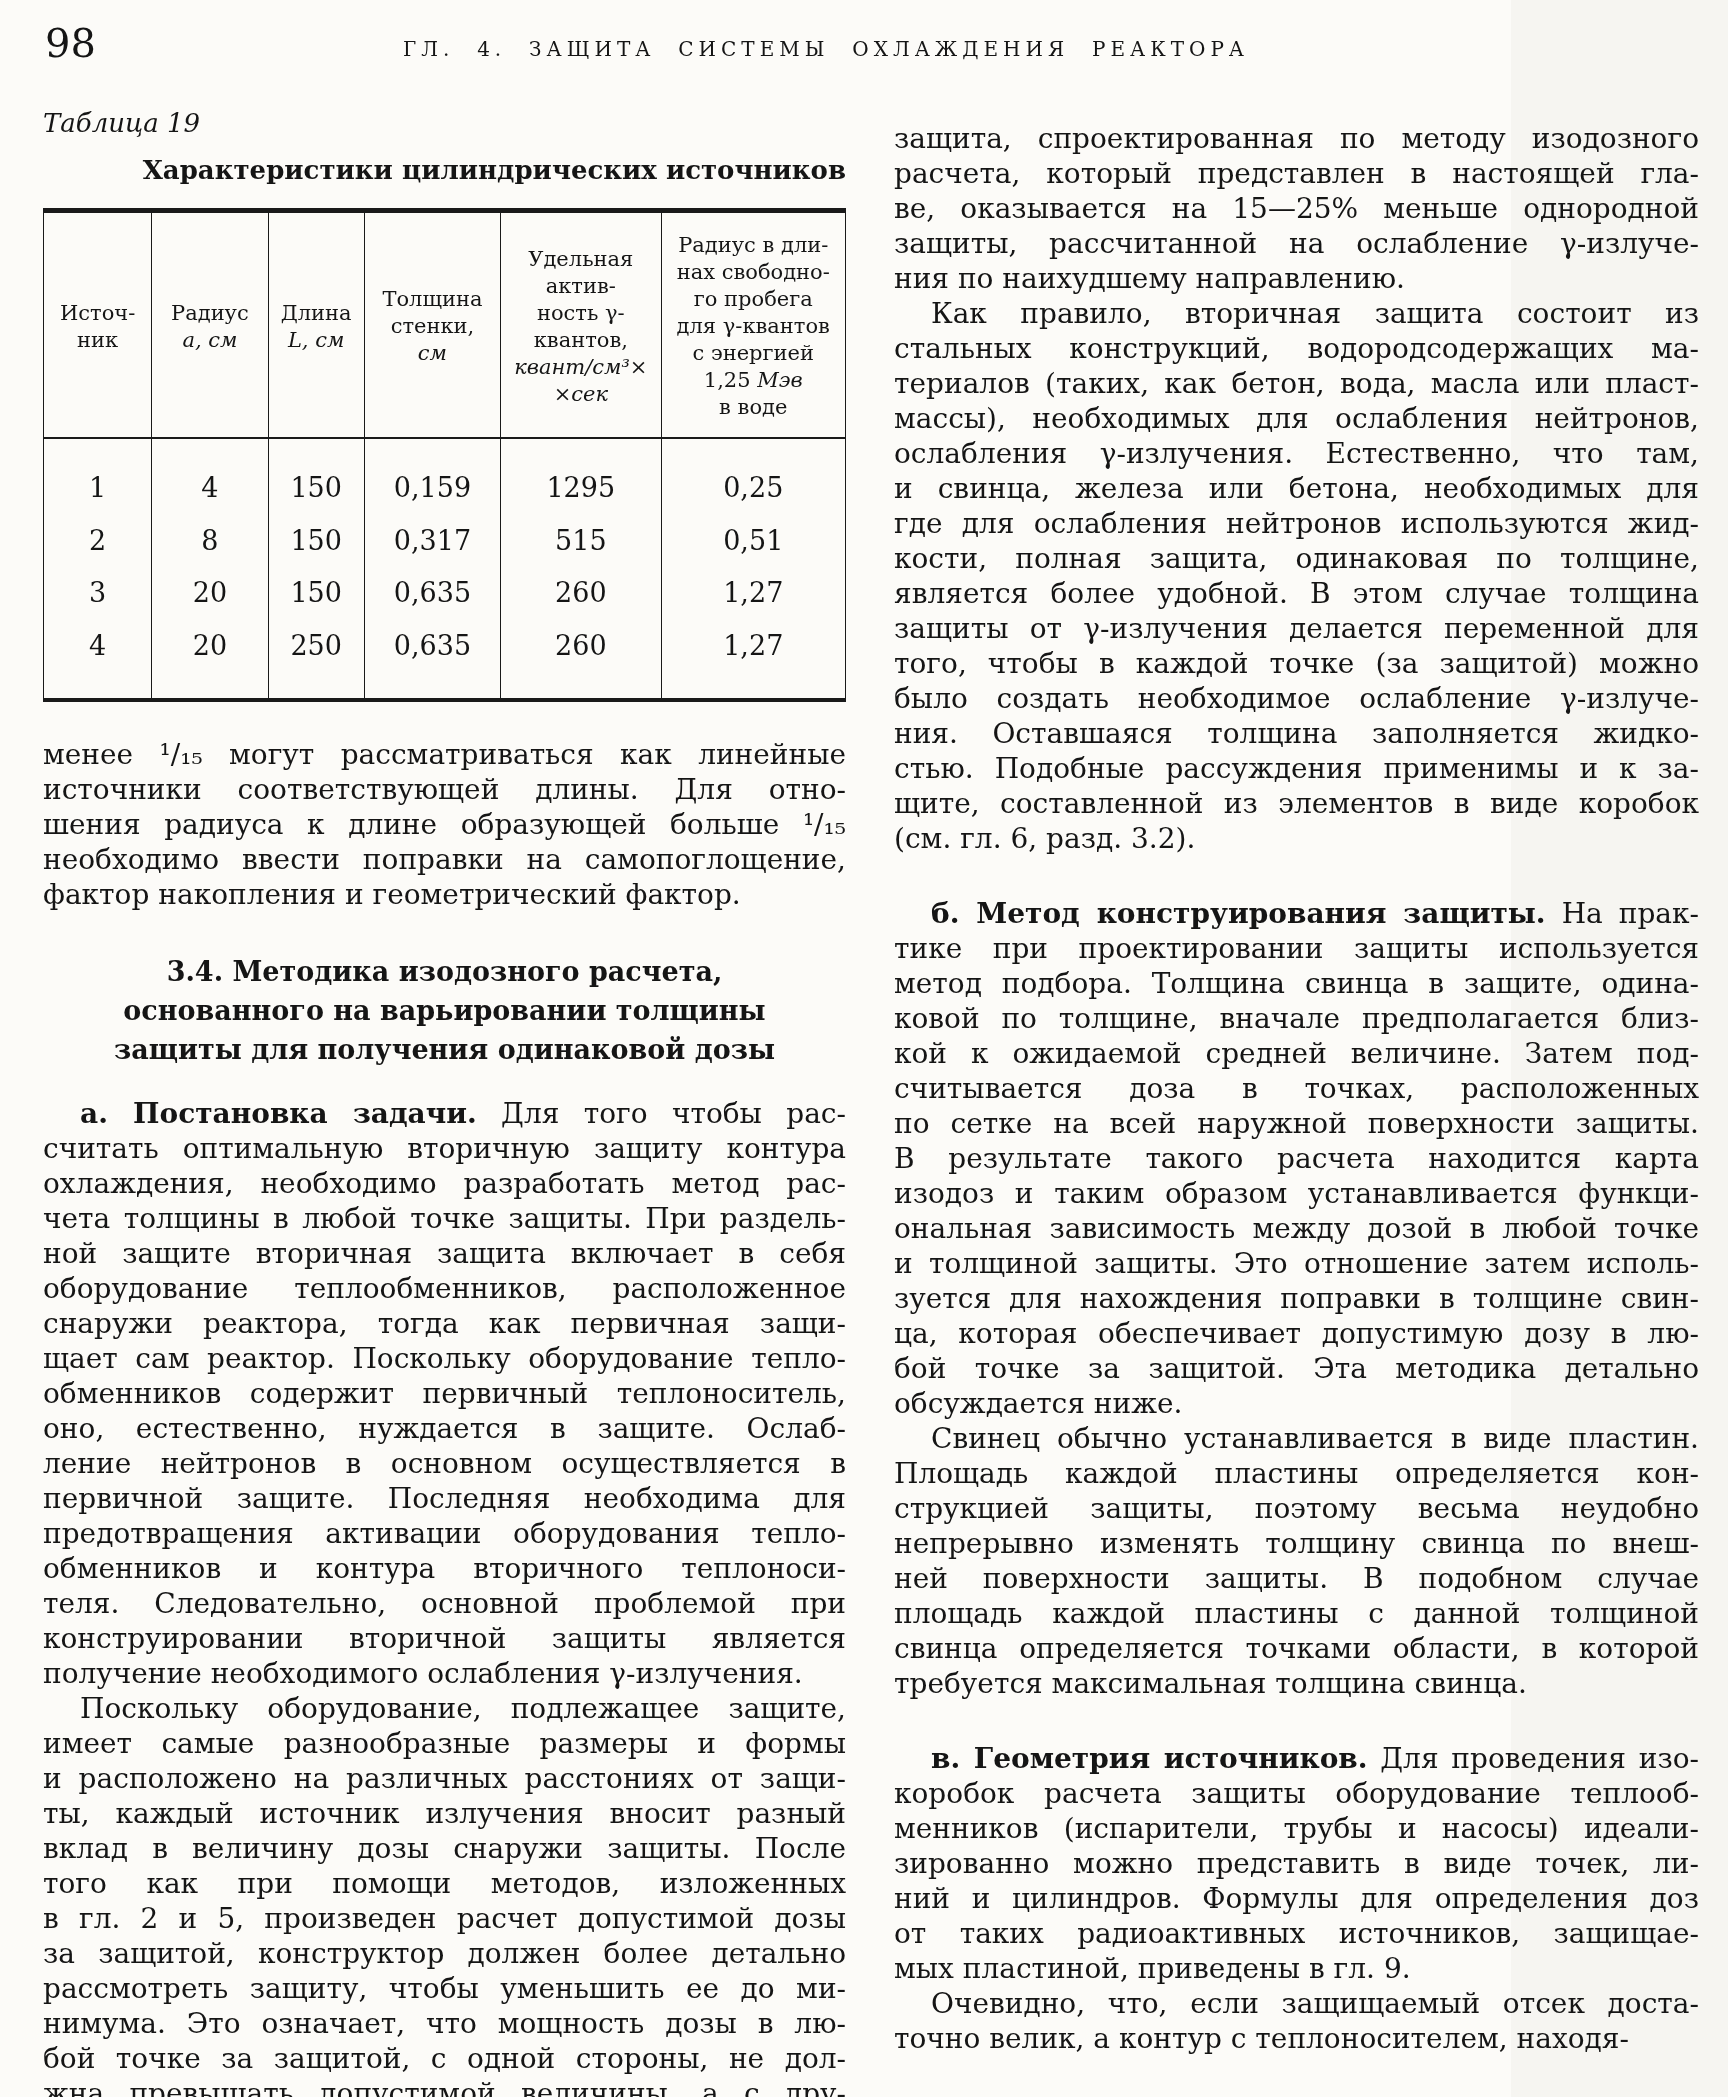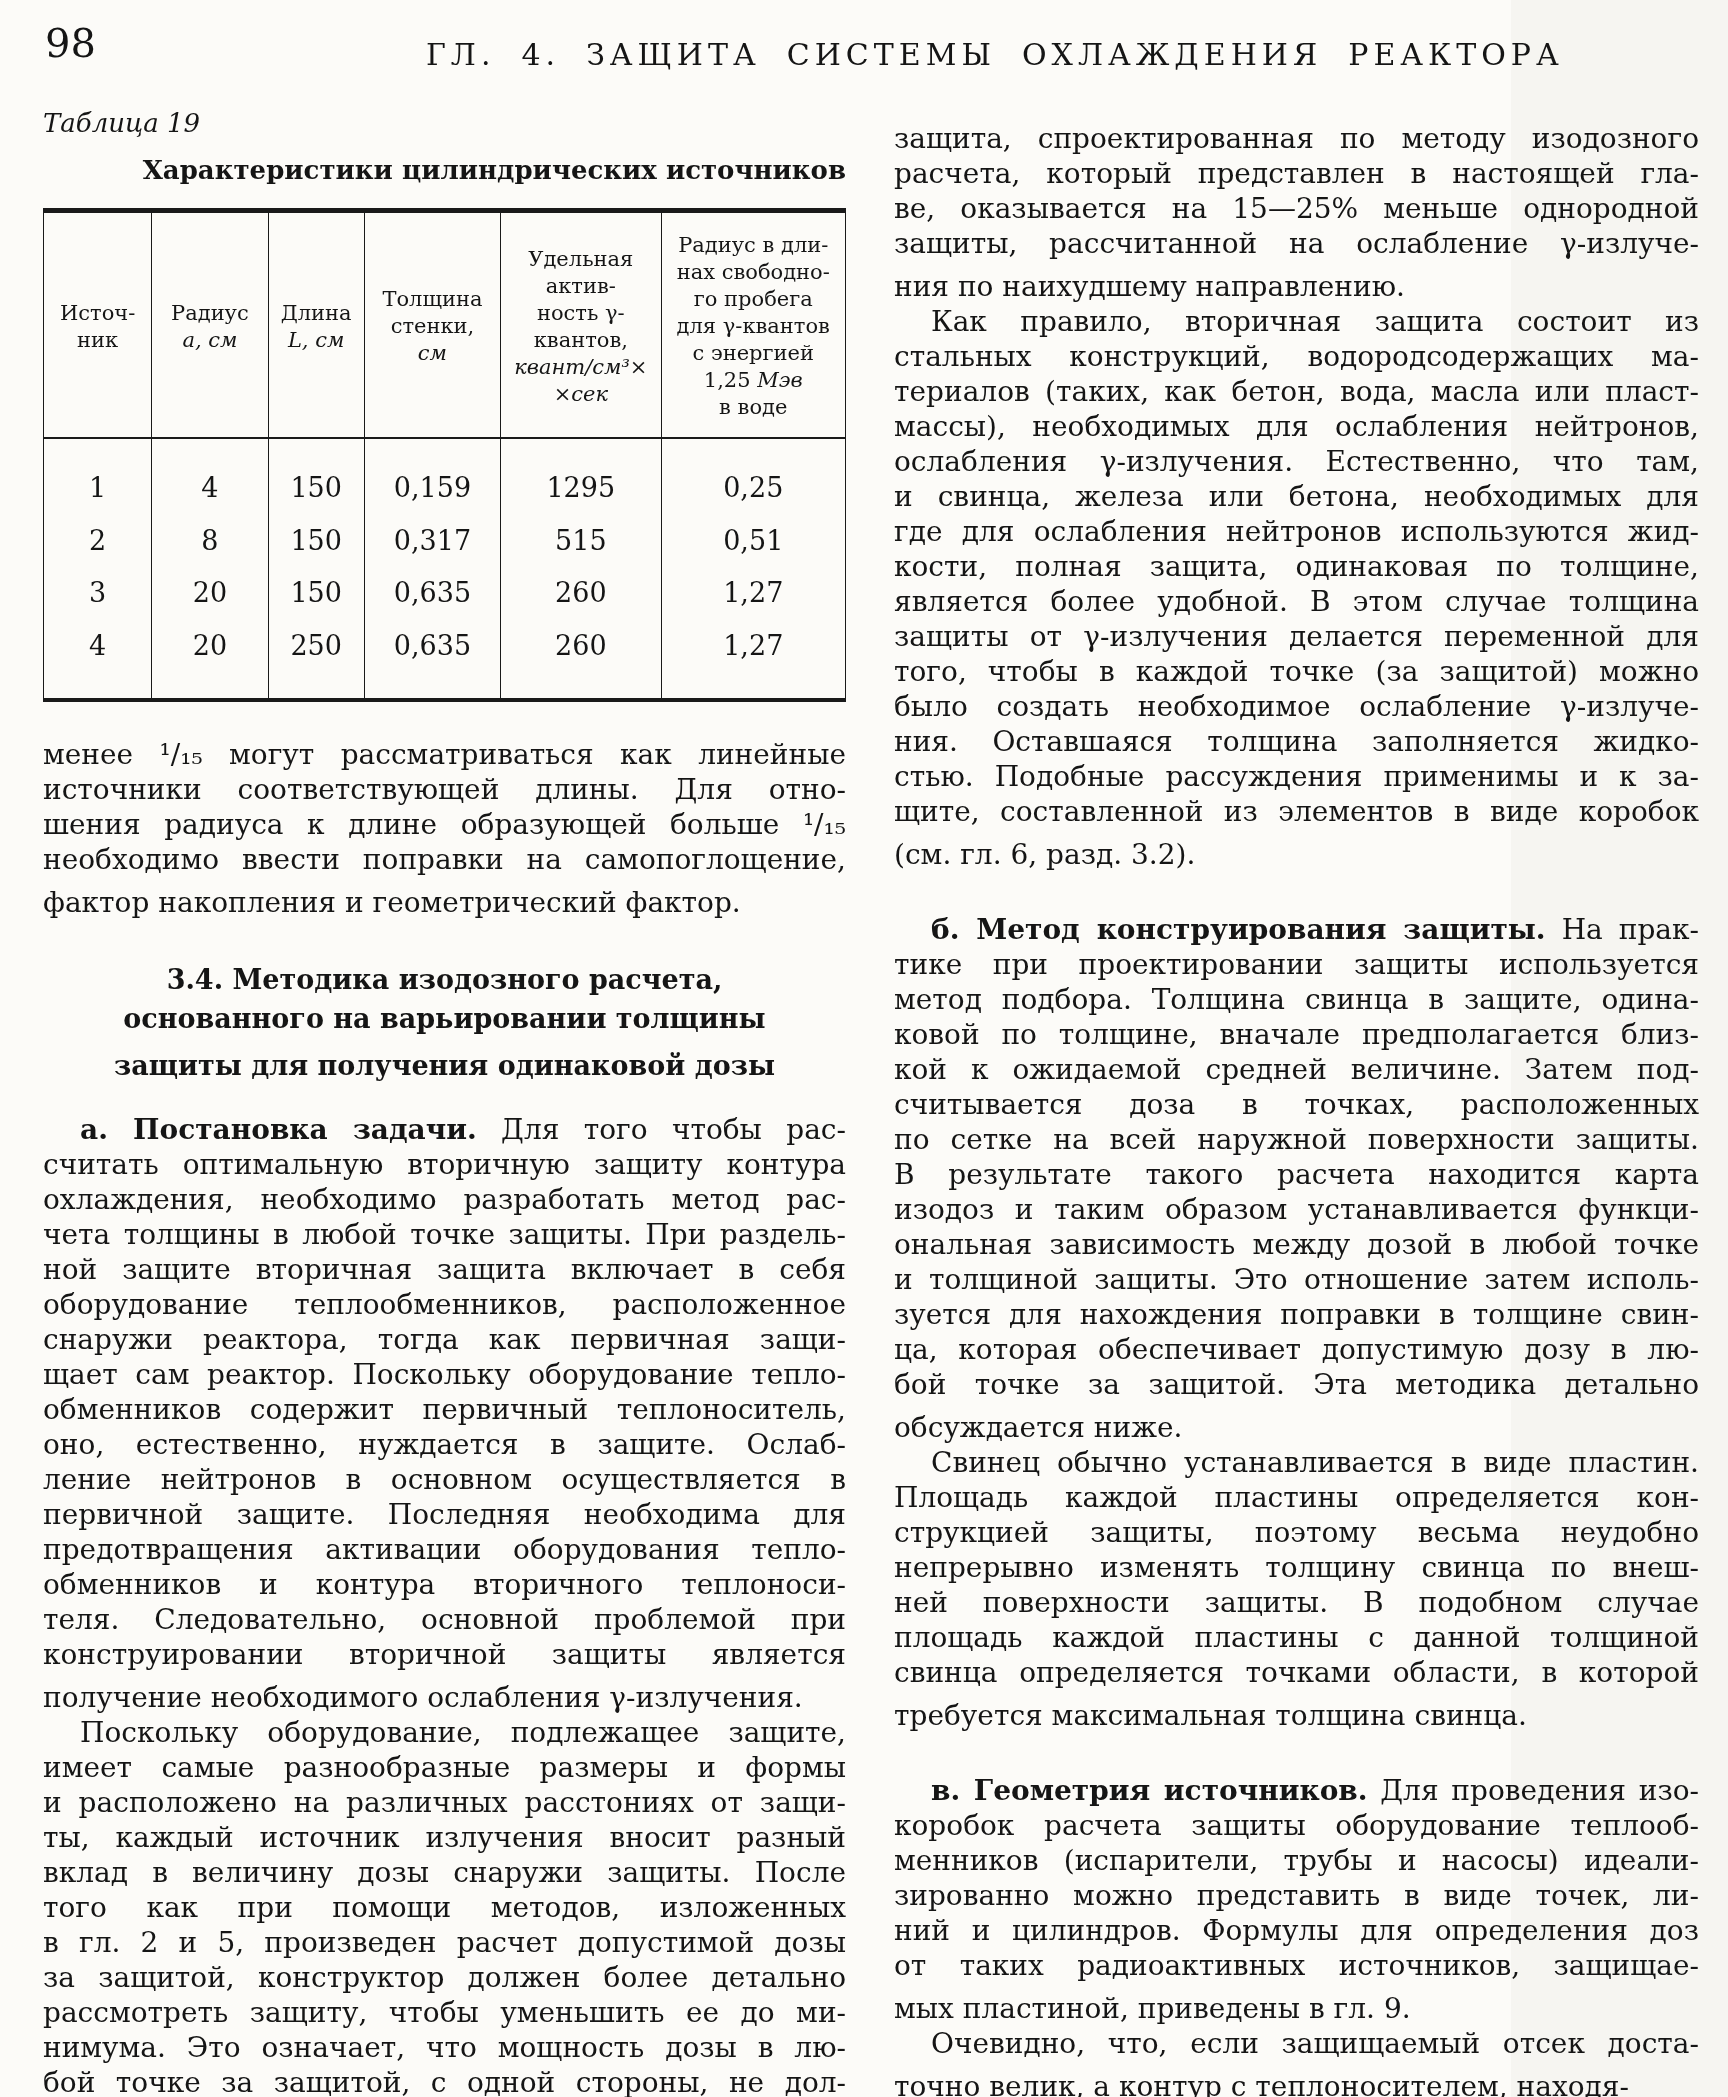--- a/index.html
+++ b/index.html
@@ -7,22 +7,22 @@
     width:1728px; height:2097px;
     background:#f6f5f1;
     font-family:"DejaVu Serif","Liberation Serif",serif;
     color:#151515;
     overflow:hidden;
   }
   #page { position:relative; width:1511px; height:2097px; background:#fcfbf8; }
 
   .page-number { position:absolute; left:45px; top:20px; font-size:40px; }
   .running-head {
-    position:absolute; left:426px; top:37px; width:763px;
-    text-align:center; font-size:30px; letter-spacing:5px; word-spacing:11.5px;
+    position:absolute; left:403px; top:37px; width:763px;
+    text-align:center; font-size:20px; letter-spacing:5px; word-spacing:11.5px;
     white-space:nowrap;
   }
 
   .col { position:absolute; }
   .col-left  { left:43px;  top:108px; width:803px; }
   .col-right { left:894px; top:121px; width:805px; }
 
   .table-caption { text-align:left; padding-right:121px; font-style:italic; font-size:26px; margin-bottom:17.3px; }
   .table-title   { text-align:right; font-weight:bold; font-size:26px; margin-bottom:23px; }
 
@@ -45,21 +45,21 @@
     font-size:27px; text-align:center; vertical-align:middle;
     border-left:1.4px solid #1a1a1a;
     padding:10.8px 2.9px;
   }
   table.sources td:first-child { border-left:none; }
   table.sources tbody tr:first-child td { padding-top:33px; }
   table.sources tbody tr:last-child td  { padding-bottom:37px; }
 
   .block { font-size:28px; line-height:35px; }
   .block .line { text-align:justify; text-align-last:justify; text-justify:inter-word; }
-  .block .line.last { text-align-last:left;margin-top:8px; }
+  .block .line.last { text-align-last:left; }
   .block.indent > .line:first-child { text-indent:37px; }
 
   .para-after-table { margin-top:35px; }
 
   .section-heading { margin:40px 0 27px 0; font-weight:bold; font-size:27px; line-height:39px; }
   .section-heading .line, .section-heading .line.last { text-align:center; text-align-last:center; }
 
   .gap-before { margin-top:40px; }
 
   b { font-weight:bold; }

